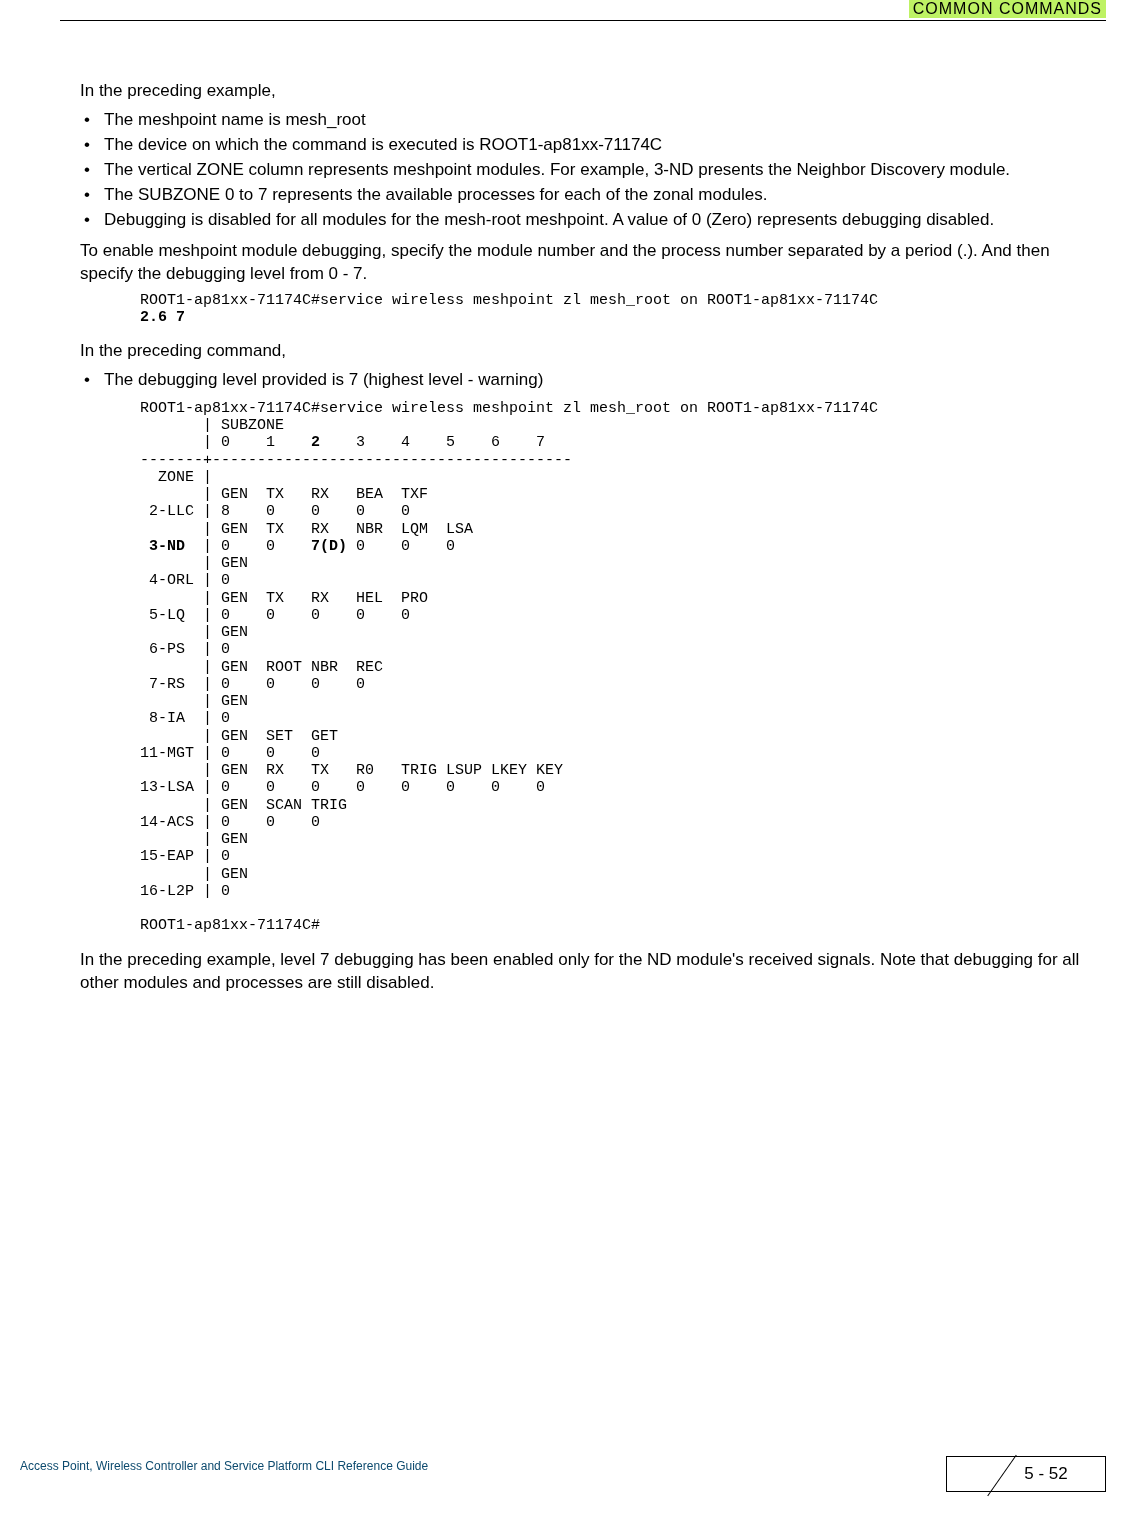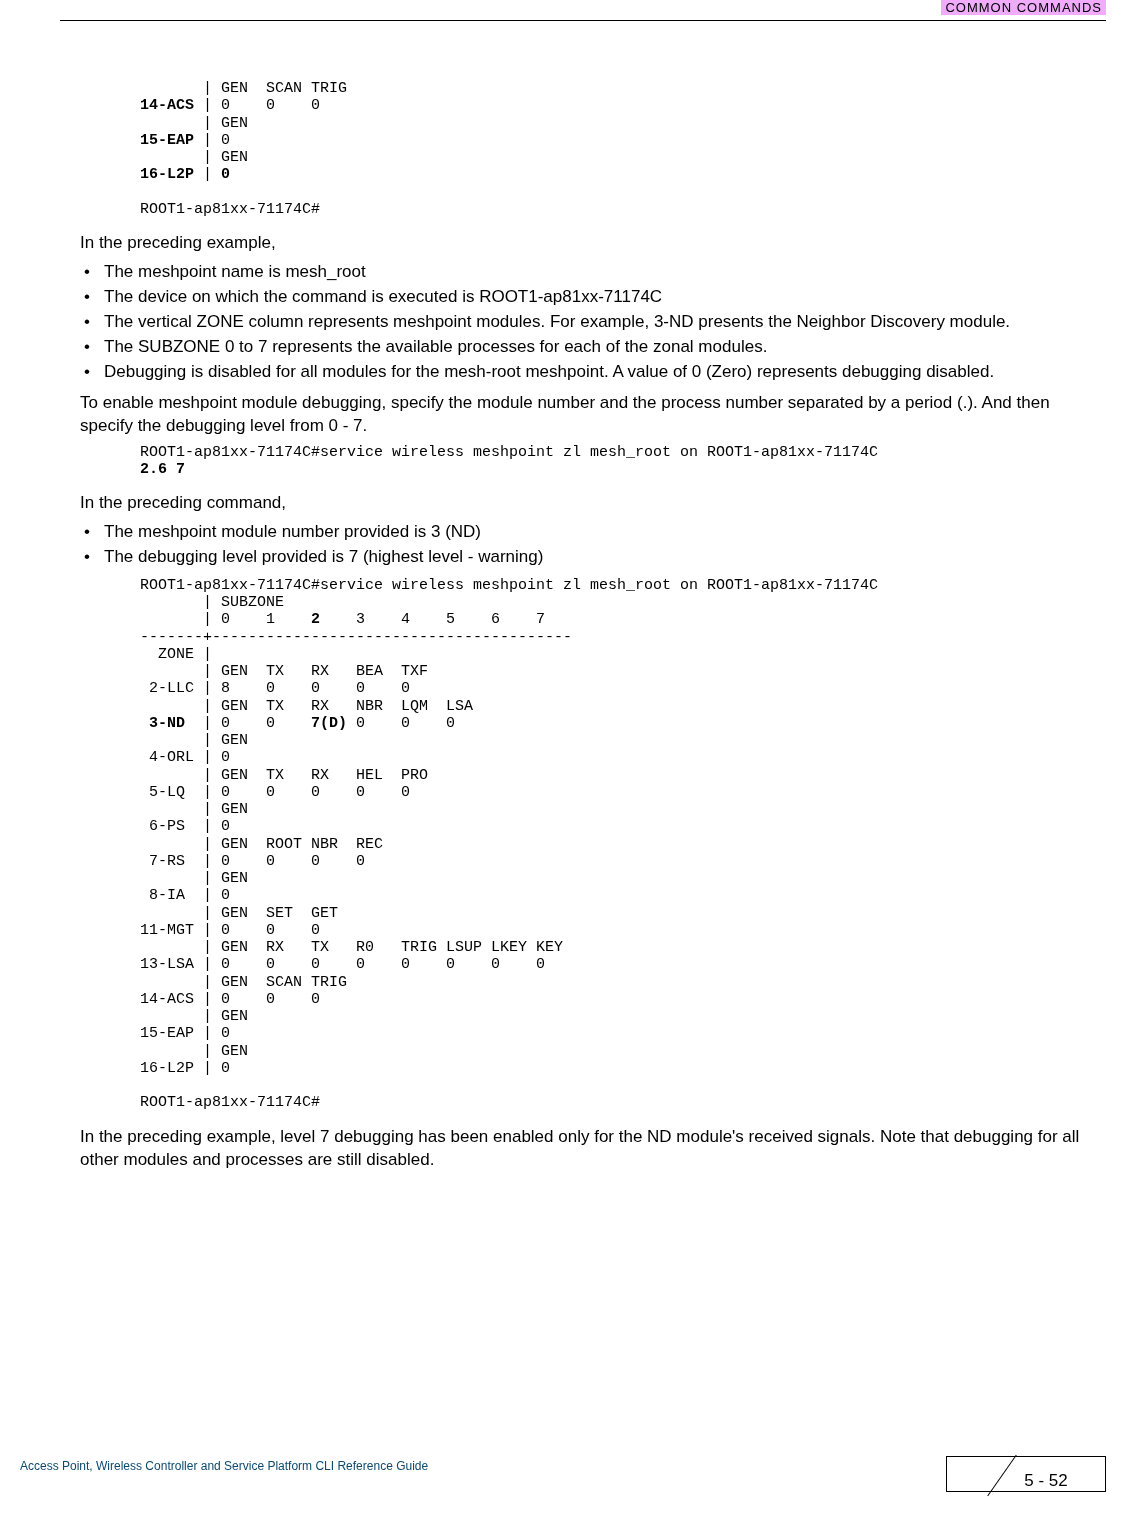--- a/index.html
+++ b/index.html
@@ -19,24 +19,24 @@
       position: absolute;
       top: 20px;
       left: 60px;
       right: 20px;
       border-top: 1px solid #000;
     }
     .header-title {
       position: absolute;
       top: 0px;
       right: 20px;
-      font-size: 13px;
+      font-size: 16px;
       letter-spacing: 1px;
       color: #000;
-      background: #f0abfc;
+      background: #bef264;
       padding: 0 4px;
     }
     .content {
       position: absolute;
       top: 80px;
       left: 80px;
       right: 40px;
     }
     .pre-block {
       font-family: "Courier New", Courier, monospace;
@@ -85,21 +85,21 @@
       color: #0c4a6e;
     }
     .footer-page-box {
       position: absolute;
       right: 0;
       bottom: 0;
       width: 160px;
       height: 36px;
       border: 1px solid #000;
       display: flex;
-      align-items: flex-end;
+      align-items: center;
       justify-content: center;
       background: #fff;
     }
     .footer-page-diag {
       position: absolute;
       width: 50px;
       height: 1px;
       background: #000;
       transform: rotate(-55deg);
       left: 30px;
@@ -112,48 +112,39 @@
     }
   </style>
 </head>
 <body>
 
 <div class="header-rule"></div>
 <div class="header-title">COMMON COMMANDS</div>
 
 <div class="content">
 
-  <div class="pre-block"><span>       | GEN  SCAN TRIG</span>
-<span class="bold">14-ACS</span><span> | 0    0    0</span>
-<span>       | GEN</span>
-<span class="bold">15-EAP</span><span> | 0</span>
-<span>       | GEN</span>
-<span class="bold">16-L2P</span><span> | </span><span class="bold">0</span>
-
-<span>ROOT1-ap81xx-71174C#</span></div>
 
   <p class="body-text">In the preceding example,</p>
 
   <ul class="bullet-list">
     <li>The meshpoint name is mesh_root</li>
     <li>The device on which the command is executed is ROOT1-ap81xx-71174C</li>
     <li>The vertical ZONE column represents meshpoint modules. For example, 3-ND presents the Neighbor Discovery module.</li>
     <li>The SUBZONE 0 to 7 represents the available processes for each of the zonal modules.</li>
     <li>Debugging is disabled for all modules for the mesh-root meshpoint. A value of 0 (Zero) represents debugging disabled.</li>
   </ul>
 
   <p class="body-text">To enable meshpoint module debugging, specify the module number and the process number separated by a period (.). And then specify the debugging level from 0 - 7.</p>
 
   <div class="pre-block"><span>ROOT1-ap81xx-71174C#service wireless meshpoint zl mesh_root on ROOT1-ap81xx-71174C </span>
 <span class="bold">2.6 7</span></div>
 
   <p class="body-text">In the preceding command,</p>
 
   <ul class="bullet-list">
-    <li>The meshpoint module number provided is 3 (ND)</li>
     <li>The debugging level provided is 7 (highest level - warning)</li>
   </ul>
 
   <div class="pre-block"><span>ROOT1-ap81xx-71174C#service wireless meshpoint zl mesh_root on ROOT1-ap81xx-71174C</span>
 <span>       | SUBZONE</span>
 <span>       | 0    1    </span><span class="bold">2</span><span>    3    4    5    6    7</span>
 <span>-------+----------------------------------------</span>
 <span>  ZONE |</span>
 <span>       | GEN  TX   RX   BEA  TXF</span>
 <span> 2-LLC | 8    0    0    0    0</span>

